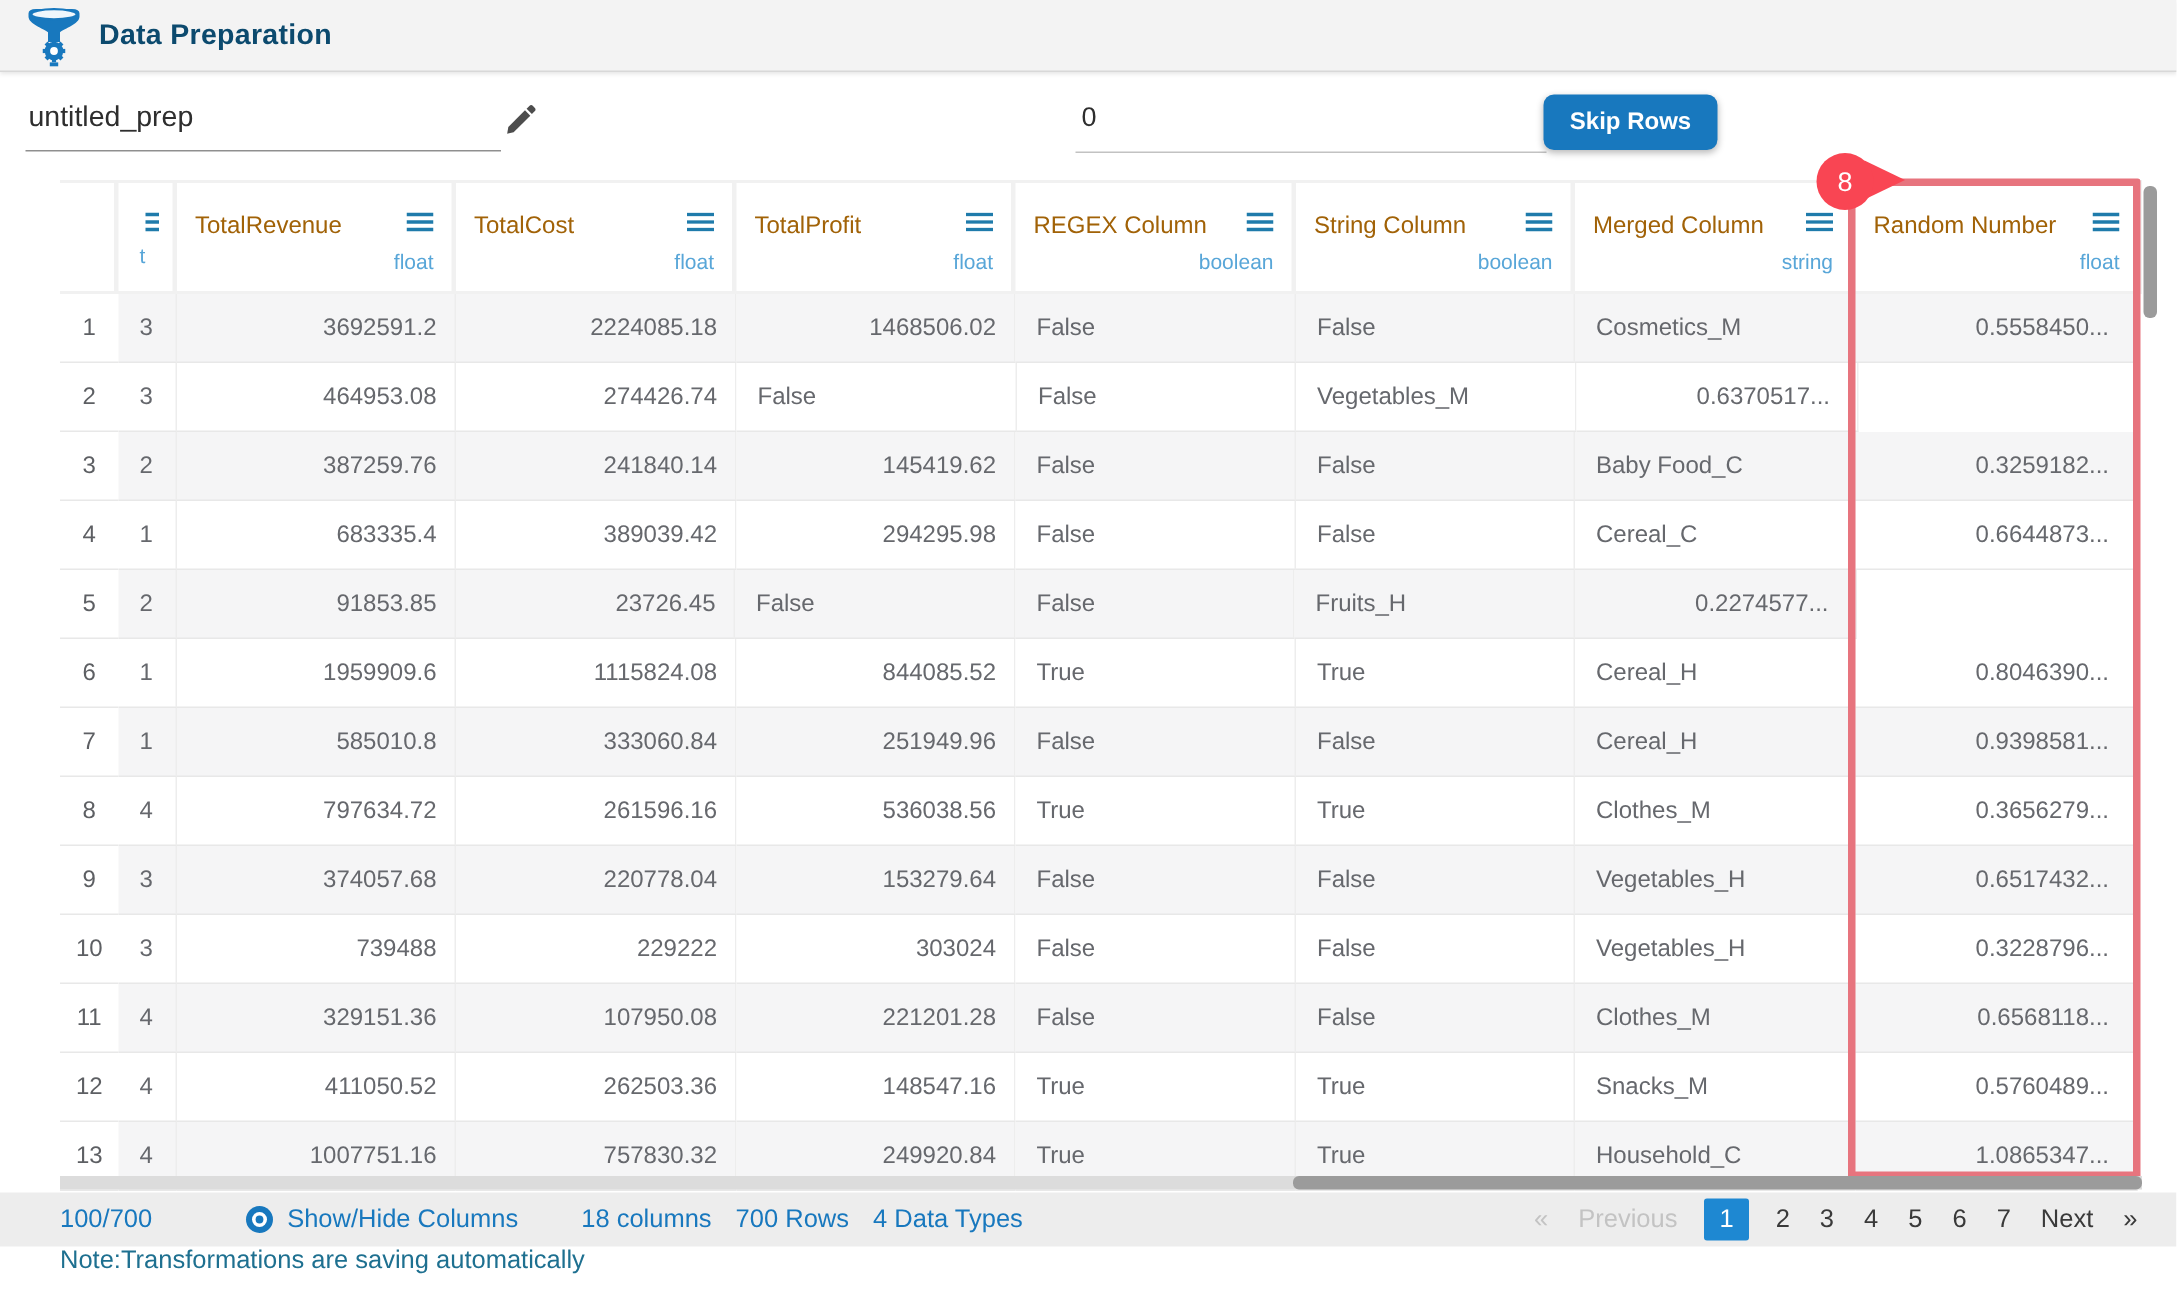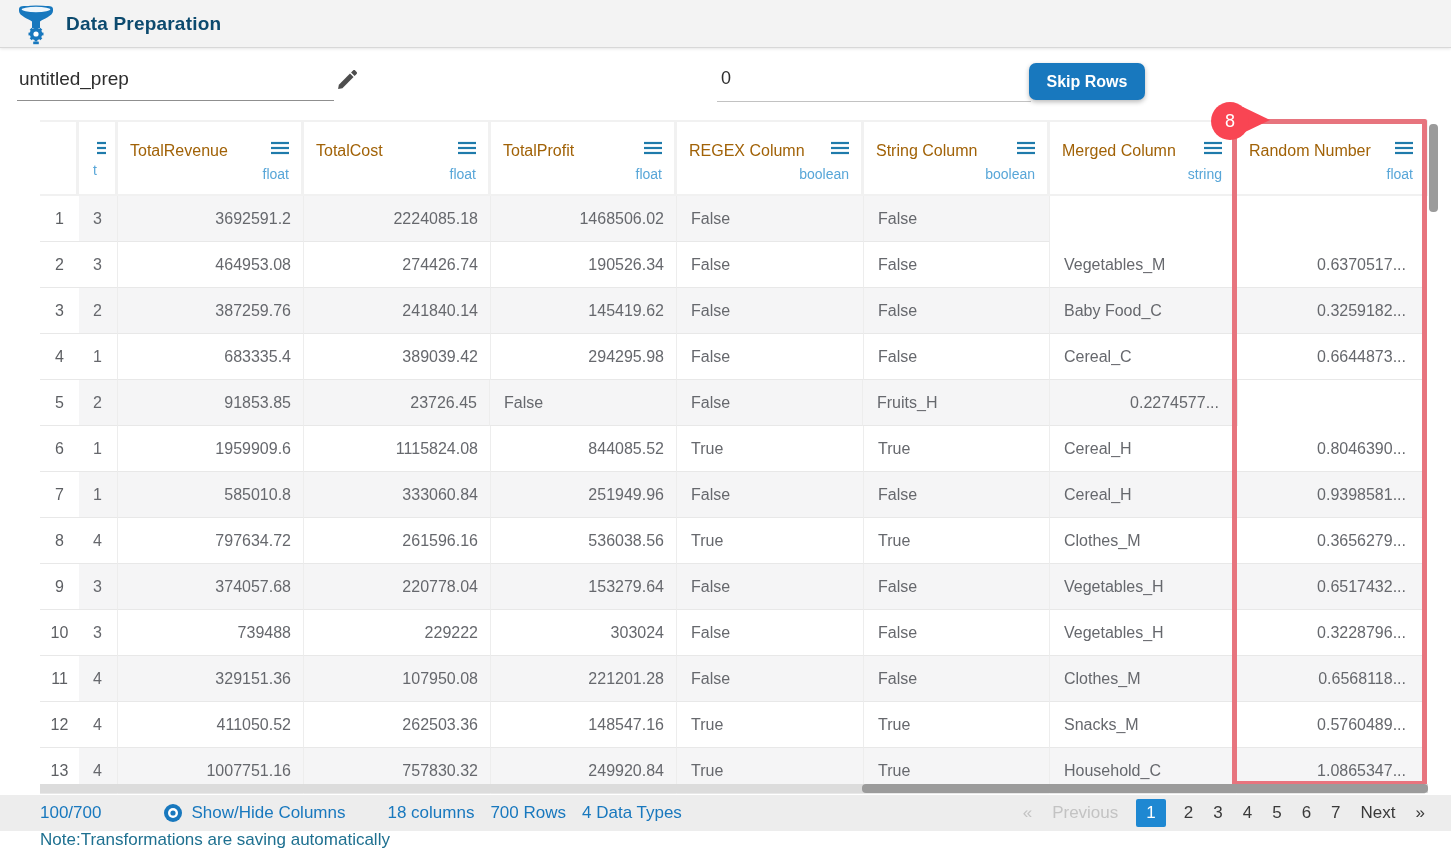--- a/index.html
+++ b/index.html
@@ -229,27 +229,28 @@
   </div>
 <div class="tbody" id="tbody">
     <div class="trow odd">
       <div class="tcell a-center rownum" style="width: 39px;">1</div>
       <div class="tcell a-left" style="width: 39px;">3</div>
       <div class="tcell a-right" style="width: 186px;">3692591.2</div>
       <div class="tcell a-right" style="width: 187px;">2224085.18</div>
       <div class="tcell a-right" style="width: 186px;">1468506.02</div>
       <div class="tcell a-left" style="width: 187px;">False</div>
       <div class="tcell a-left" style="width: 186px;">False</div>
+      <div class="tcell a-left" style="width: 187px;">Cosmetics_M</div>
+      <div class="tcell a-right last" style="width: 188px;">0.5558450...</div>
     </div>
     <div class="trow">
       <div class="tcell a-center rownum" style="width: 39px;">2</div>
       <div class="tcell a-left" style="width: 39px;">3</div>
       <div class="tcell a-right" style="width: 186px;">464953.08</div>
       <div class="tcell a-right" style="width: 187px;">274426.74</div>
-      <div class="tcell a-right" style="width: 186px;">190526.34</div>
       <div class="tcell a-left" style="width: 187px;">False</div>
       <div class="tcell a-left" style="width: 186px;">False</div>
       <div class="tcell a-left" style="width: 187px;">Vegetables_M</div>
       <div class="tcell a-right last" style="width: 188px;">0.6370517...</div>
     </div>
     <div class="trow odd">
       <div class="tcell a-center rownum" style="width: 39px;">3</div>
       <div class="tcell a-left" style="width: 39px;">2</div>
       <div class="tcell a-right" style="width: 186px;">387259.76</div>
       <div class="tcell a-right" style="width: 187px;">241840.14</div>

